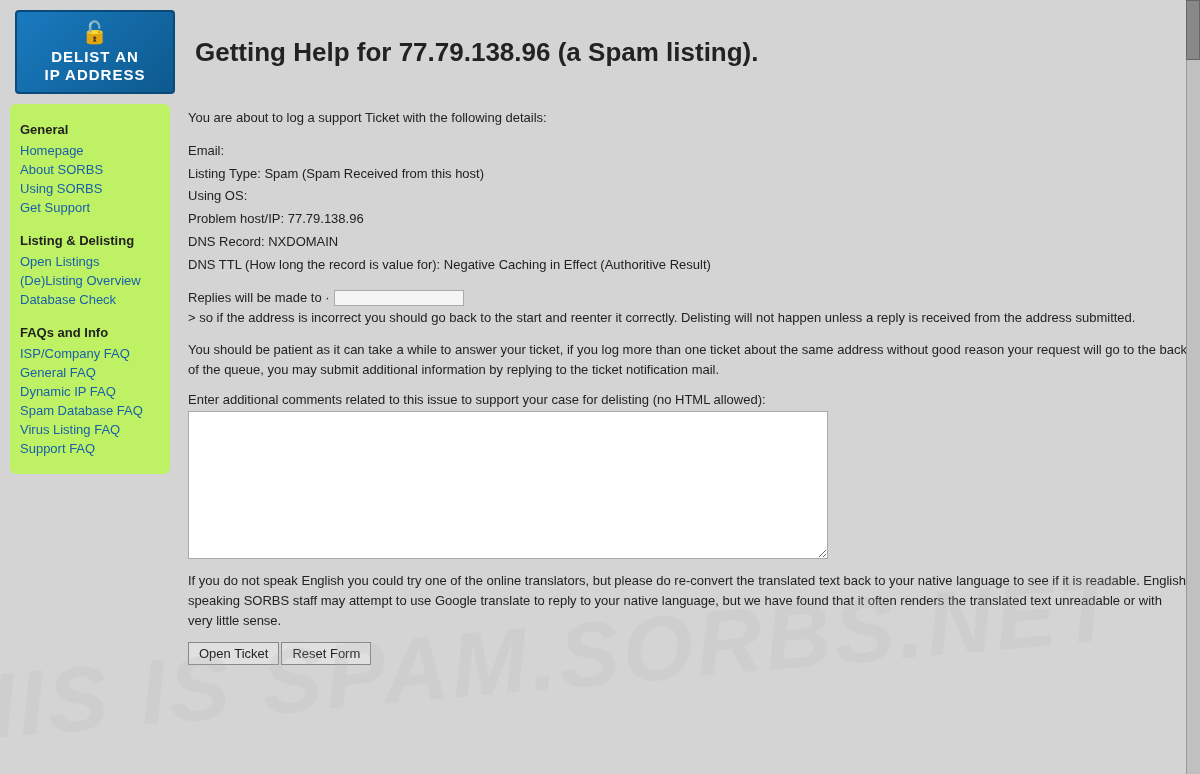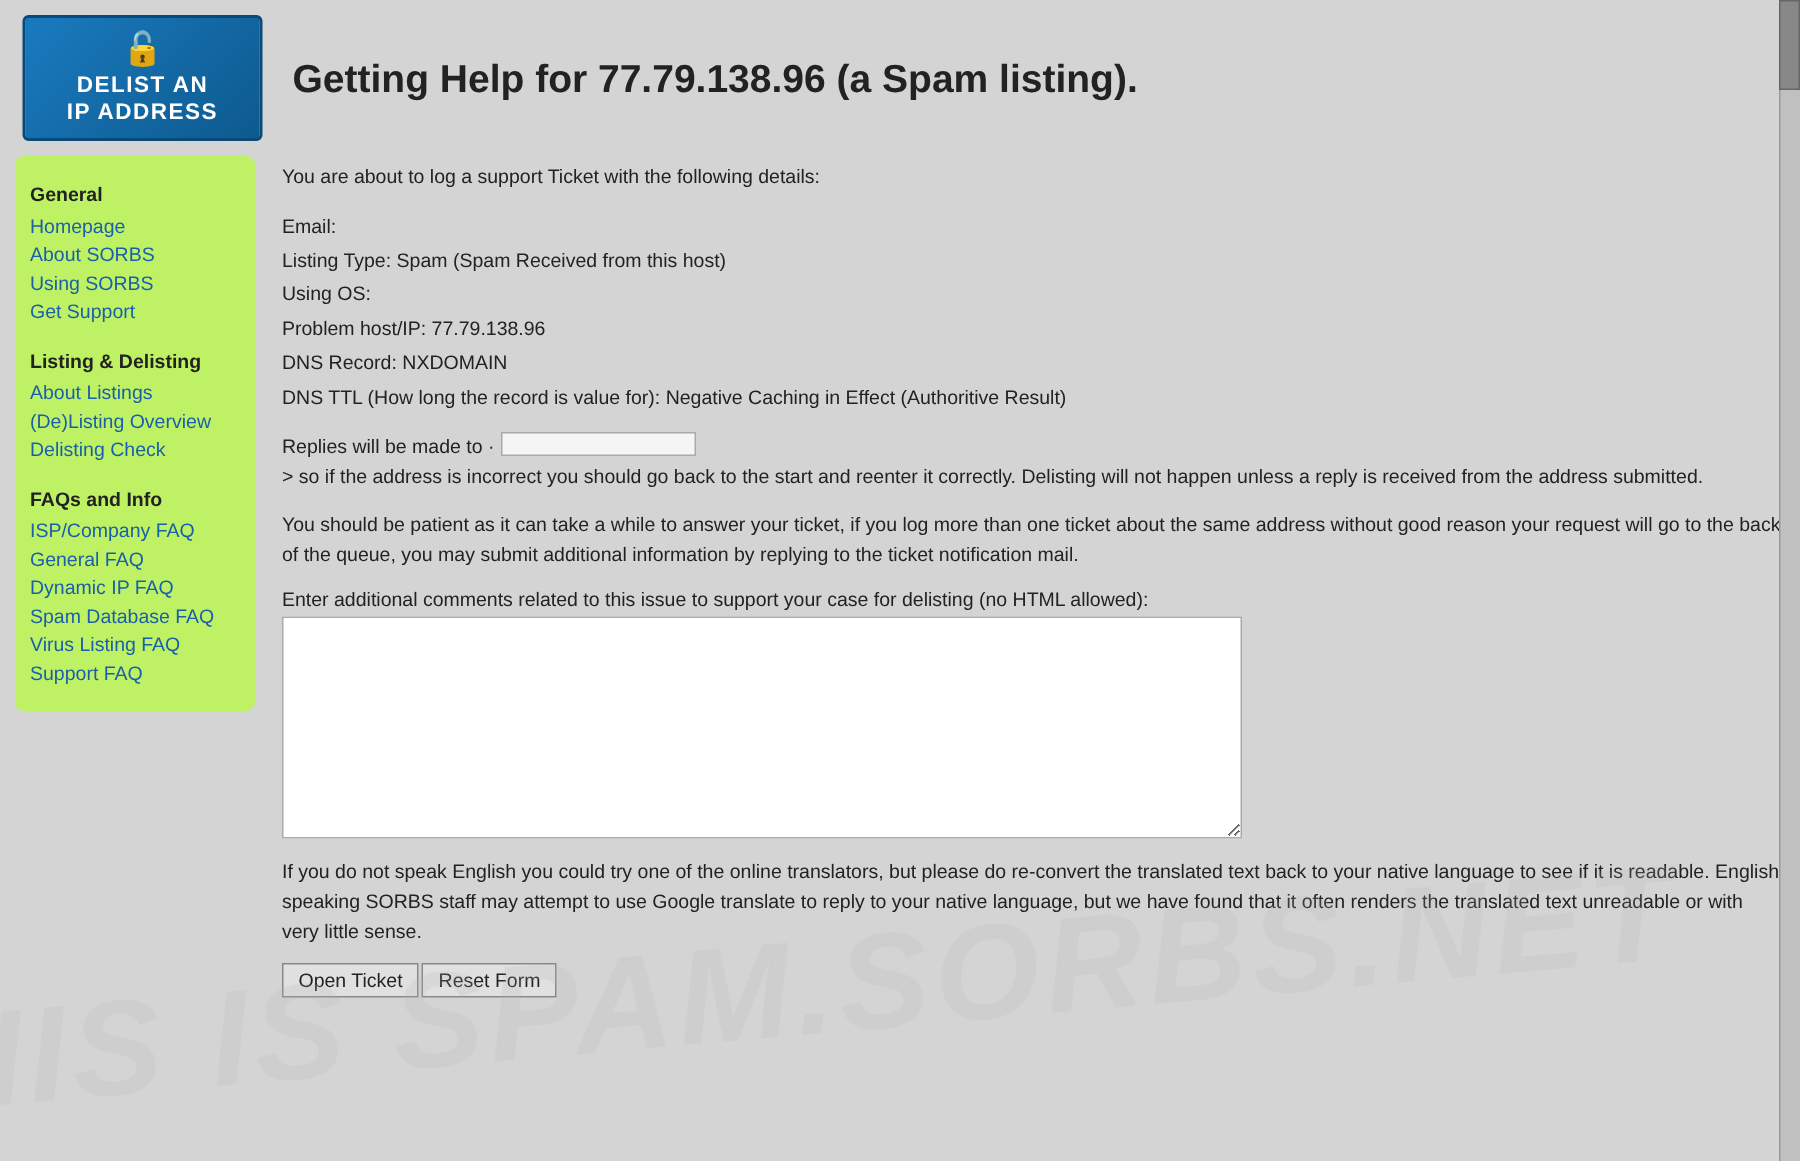--- a/index.html
+++ b/index.html
@@ -97,21 +97,21 @@
       margin-bottom: 2px;
     }
     .section-para {
       margin-bottom: 12px;
       line-height: 1.55;
       font-size: 13px;
       color: #222;
     }
     .reply-line {
       display: flex;
-      align-items: flex-start;
+      align-items: center;
       flex-wrap: wrap;
       margin-bottom: 12px;
       font-size: 13px;
       color: #222;
     }
     .reply-email-box {
       display: inline-block;
       border: 1px solid #aaa;
       background: #f5f5f5;
       min-width: 130px;
@@ -205,23 +205,23 @@
   <div class="content-area">
 
     <div class="sidebar">
       <div class="sidebar-section-title">General</div>
       <a class="sidebar-link">Homepage</a>
       <a class="sidebar-link">About SORBS</a>
       <a class="sidebar-link">Using SORBS</a>
       <a class="sidebar-link">Get Support</a>
 
       <div class="sidebar-section-title">Listing &amp; Delisting</div>
-      <a class="sidebar-link">About Listings</a>
+      <a class="sidebar-link">Open Listings</a>
       <a class="sidebar-link">(De)Listing Overview</a>
-      <a class="sidebar-link">Delisting Check</a>
+      <a class="sidebar-link">Database Check</a>
 
       <div class="sidebar-section-title">FAQs and Info</div>
       <a class="sidebar-link">ISP/Company FAQ</a>
       <a class="sidebar-link">General FAQ</a>
       <a class="sidebar-link">Dynamic IP FAQ</a>
       <a class="sidebar-link">Spam Database FAQ</a>
       <a class="sidebar-link">Virus Listing FAQ</a>
       <a class="sidebar-link">Support FAQ</a>
     </div>
 

